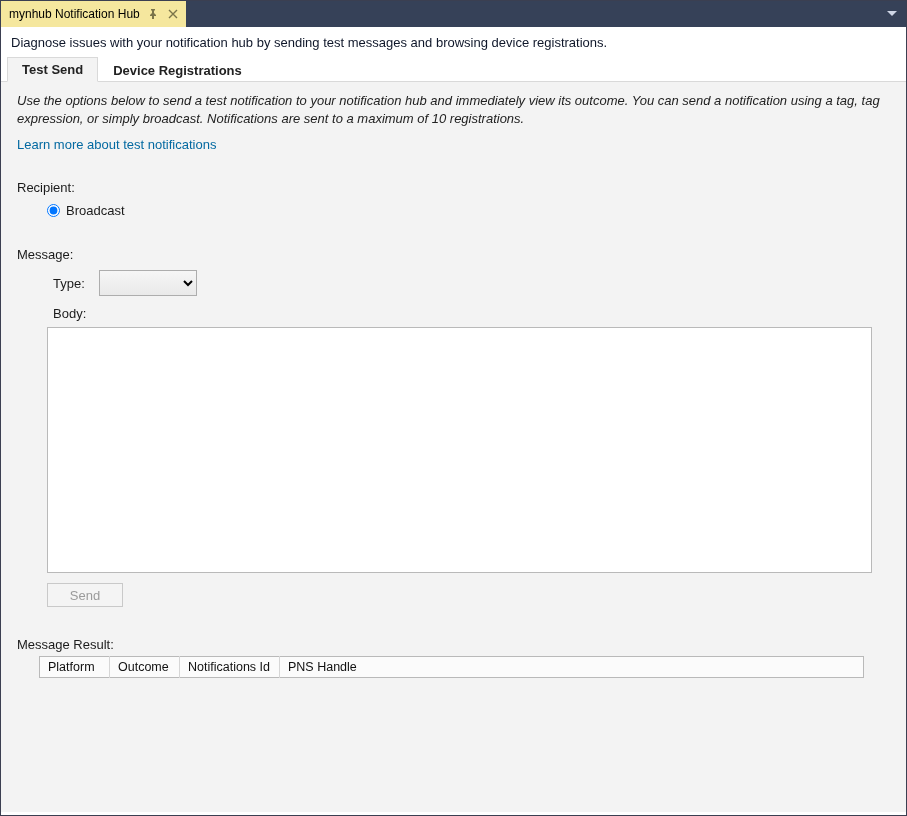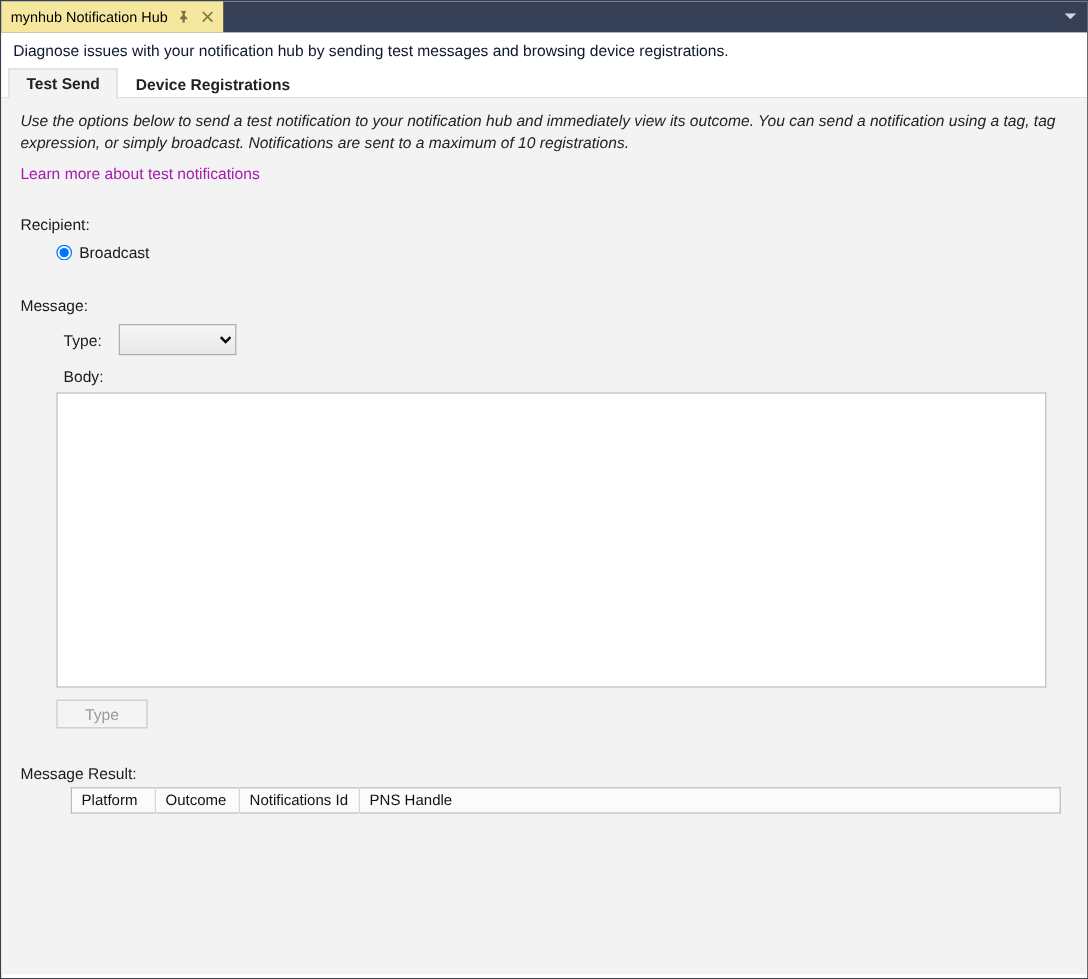--- a/index.html
+++ b/index.html
@@ -97,21 +97,21 @@
     overflow: auto;
   }
   .intro {
     font-size: 13px;
     color: #222;
     line-height: 1.35;
     margin-bottom: 10px;
     font-style: italic;
   }
   .link {
-    color: #a21caf;
+    color: #0369a1;
     text-decoration: none;
     cursor: pointer;
     display: inline-block;
     margin-bottom: 28px;
   }
 
   .section-label {
     font-size: 13px;
     margin-bottom: 4px;
   }
@@ -175,21 +175,21 @@
     border: 1px solid #c9c9c9;
     background: #f4f4f4;
     color: #9b9b9b;
     font-family: inherit;
     font-size: 13px;
     cursor: default;
   }
 
   .result-label { margin-top: 30px; }
   .result-table {
-    margin: 4px 0 0 42px;
+    margin: 4px 0 0 22px;
     width: calc(100% - 48px);
     border: 1px solid #b9b9b9;
     border-collapse: collapse;
     background: #fff;
     font-size: 12.5px;
   }
   .result-table th {
     font-weight: 400;
     text-align: left;
     padding: 3px 8px;
@@ -249,21 +249,21 @@
   <div class="msg-block">
     <div class="section-label">Message:</div>
     <div class="field-row">
       <label>Type:</label>
       <select class="type-select"></select>
     </div>
     <div class="body-label-row">
       <label>Body:</label>
     </div>
     <textarea class="body-text" style=""></textarea>
-    <button class="send-btn" disabled="">Type</button>
+    <button class="send-btn" disabled="">Send</button>
   </div>
 
   
   <div class="section-label result-label">Message Result:</div>
   <table class="result-table">
     <thead>
       <tr>
         <th class="col-platform">Platform</th>
         <th class="col-outcome">Outcome</th>
         <th class="col-regid">Notifications Id</th>

